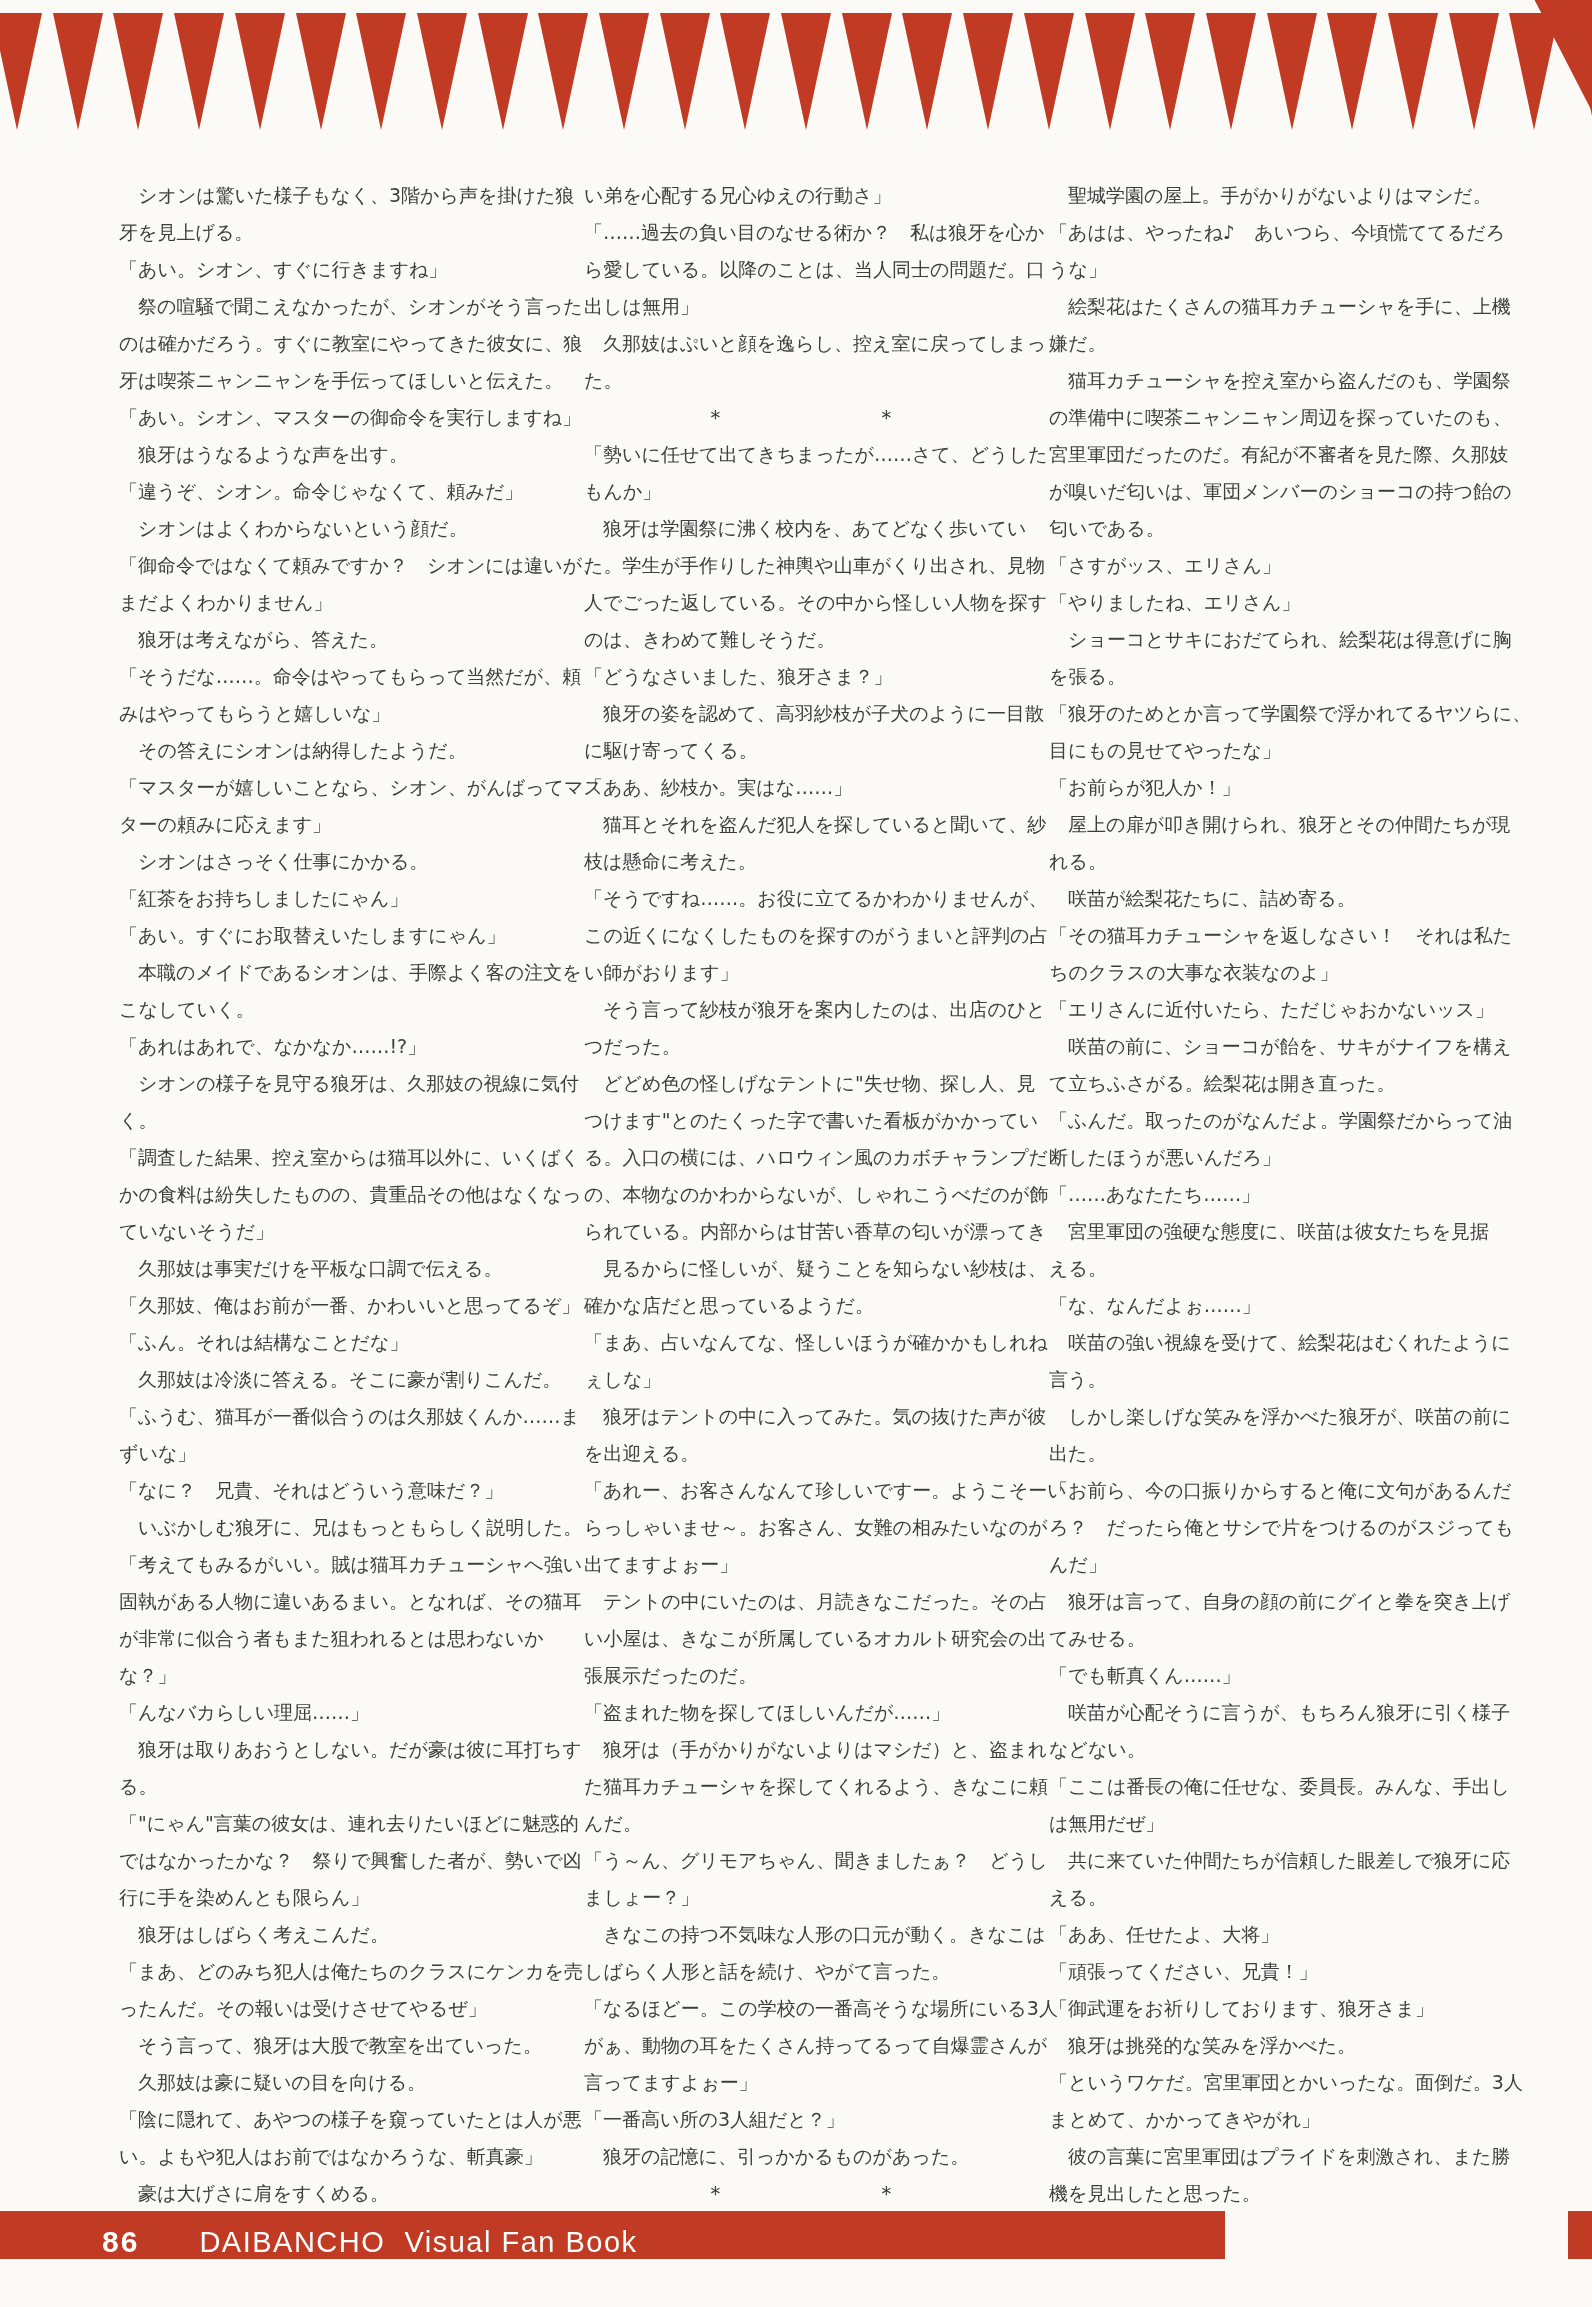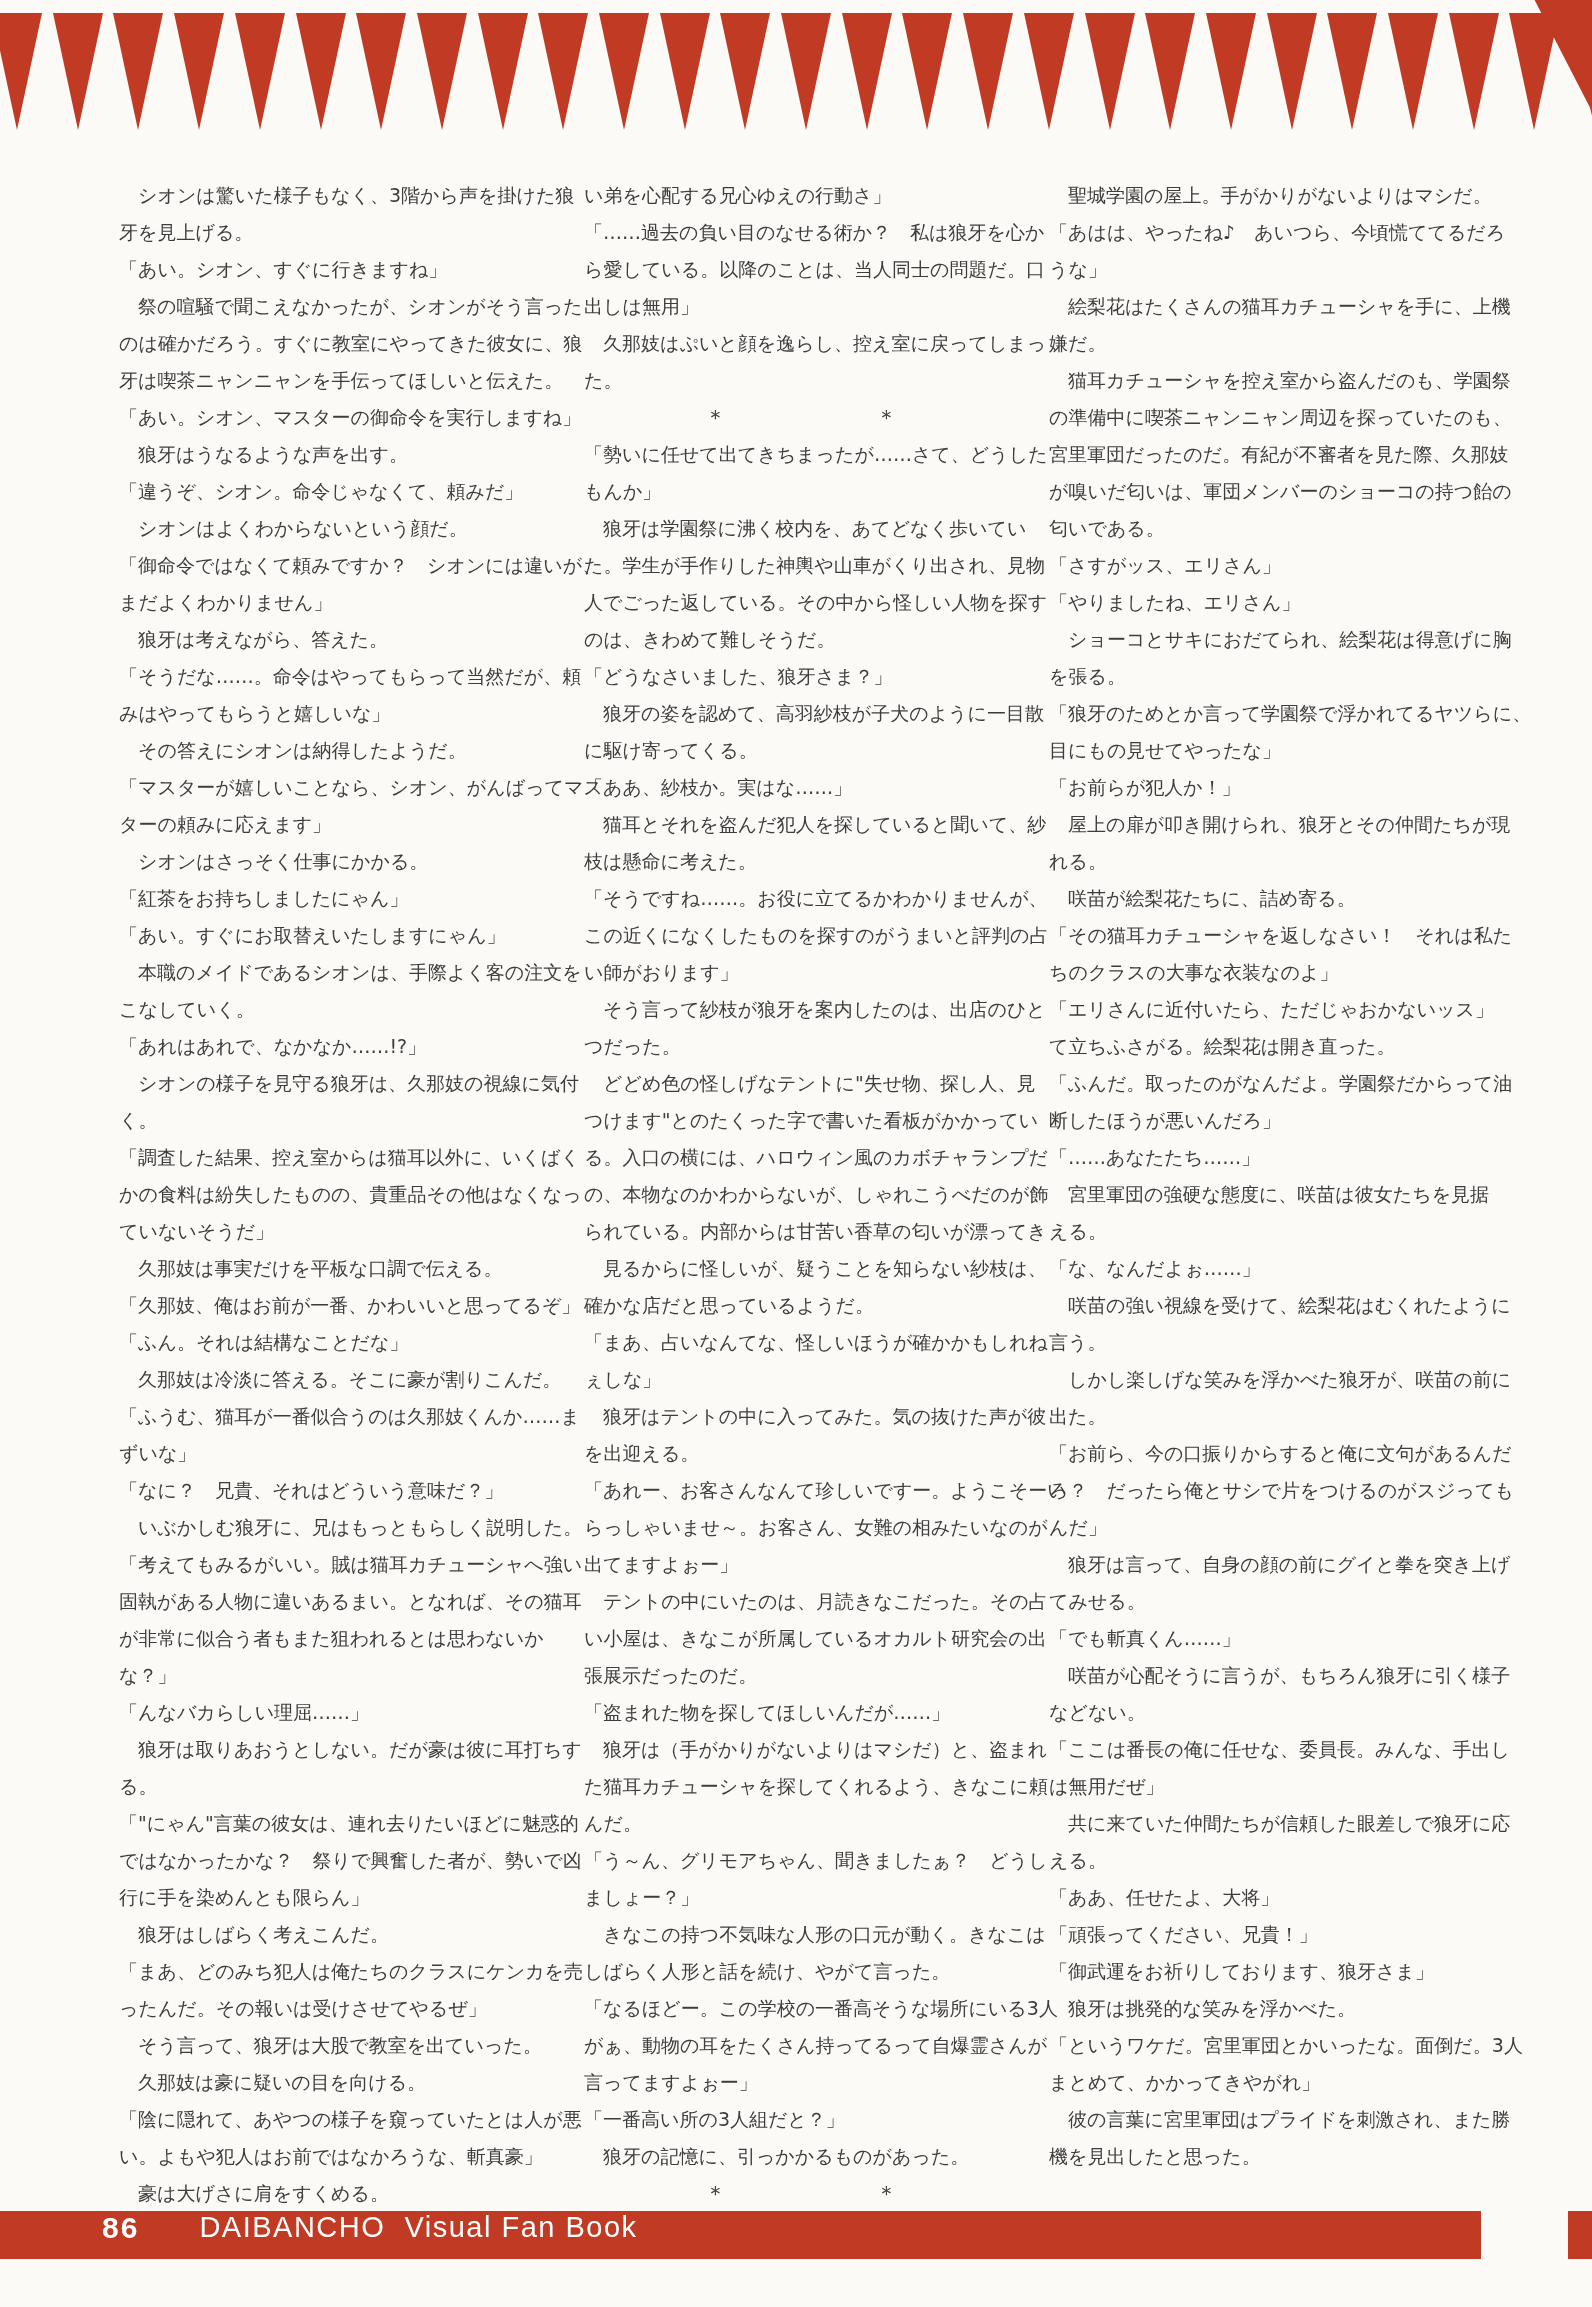--- a/index.html
+++ b/index.html
@@ -57,25 +57,25 @@
   .tline.sep{
     display:flex;
     justify-content:center;
     gap:149px;
     font-size:22px;
   }
   
   .footer-bar{
     position:absolute;
     left:0;top:2211px;
-    width:1481px;height:48px;
+    width:1225px;height:48px;
     background:var(--accent);
     color:#ffffff;
     display:flex;
-    align-items:flex-start;
+    align-items:flex-end;
   }
   .page-num{
     margin-left:102px;
     font-family:"Liberation Sans",sans-serif;
     font-size:30px;
     font-weight:700;
     letter-spacing:2px;
   }
   .footer-title{
     margin-left:60px;
@@ -267,20 +267,21 @@
         <div class="tline">を張る。</div>
         <div class="tline">「狼牙のためとか言って学園祭で浮かれてるヤツらに、</div>
         <div class="tline">目にもの見せてやったな」</div>
         <div class="tline">「お前らが犯人か！」</div>
         <div class="tline">　屋上の扉が叩き開けられ、狼牙とその仲間たちが現</div>
         <div class="tline">れる。</div>
         <div class="tline">　咲苗が絵梨花たちに、詰め寄る。</div>
         <div class="tline">「その猫耳カチューシャを返しなさい！　それは私た</div>
         <div class="tline">ちのクラスの大事な衣装なのよ」</div>
         <div class="tline">「エリさんに近付いたら、ただじゃおかないッス」</div>
+        <div class="tline">　咲苗の前に、ショーコが飴を、サキがナイフを構え</div>
         <div class="tline">て立ちふさがる。絵梨花は開き直った。</div>
         <div class="tline">「ふんだ。取ったのがなんだよ。学園祭だからって油</div>
         <div class="tline">断したほうが悪いんだろ」</div>
         <div class="tline">「……あなたたち……」</div>
         <div class="tline">　宮里軍団の強硬な態度に、咲苗は彼女たちを見据</div>
         <div class="tline">える。</div>
         <div class="tline">「な、なんだよぉ……」</div>
         <div class="tline">　咲苗の強い視線を受けて、絵梨花はむくれたように</div>
         <div class="tline">言う。</div>
         <div class="tline">　しかし楽しげな笑みを浮かべた狼牙が、咲苗の前に</div>

